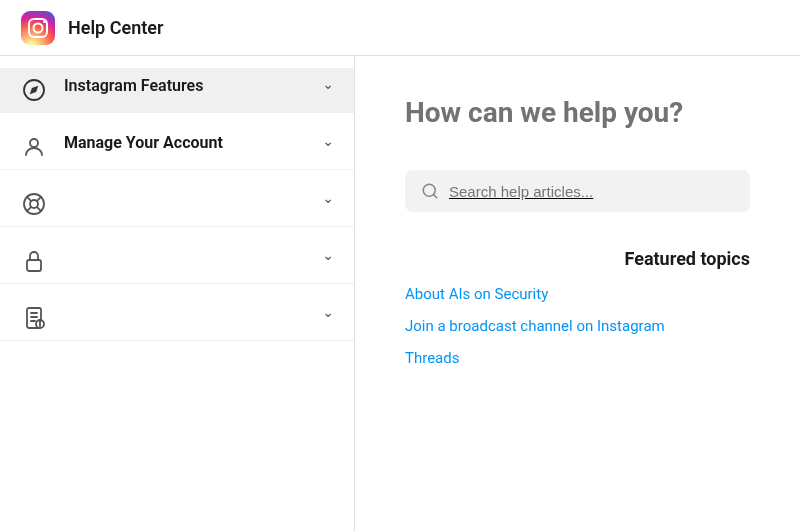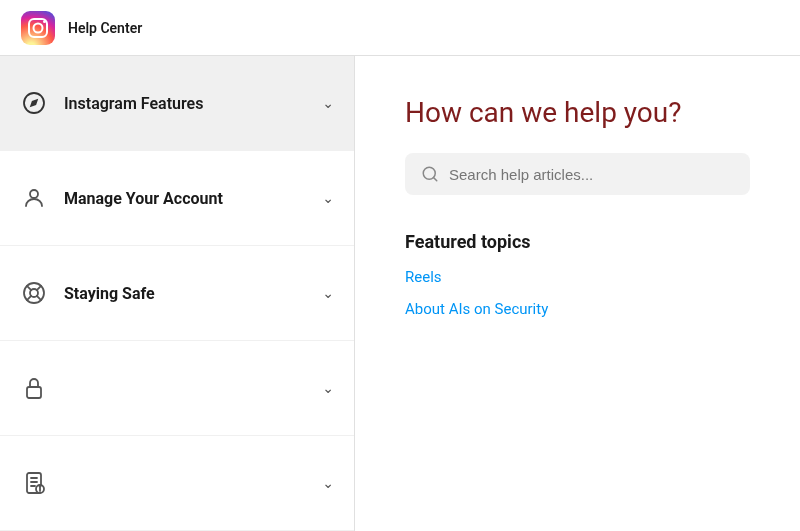--- a/index.html
+++ b/index.html
@@ -26,46 +26,47 @@
     }
 
     .instagram-logo {
       width: 36px;
       height: 36px;
       margin-right: 12px;
       flex-shrink: 0;
     }
 
     .header-title {
-      font-size: 14px;
+      font-size: 18px;
       font-weight: 600;
       color: #1a1a1a;
     }
 
     
     .main-layout {
       display: flex;
       height: calc(531px - 56px);
     }
 
     
     .sidebar {
       width: 355px;
       border-right: 1px solid #e0e0e0;
       flex-shrink: 0;
       overflow-y: auto;
     }
 
     .sidebar-item {
       display: flex;
-      align-items: center;
-      padding: 33px 20px;
+      align-items: flex-start;
+      padding: 8px 20px;
       border-bottom: 1px solid #f0f0f0;
       cursor: pointer;
       position: relative;
+      margin-top: 12px;
     }
 
     .sidebar-item.active {
       background: #f0f0f0;
     }
 
     .sidebar-icon {
       width: 28px;
       height: 28px;
       margin-right: 16px;
@@ -94,34 +95,35 @@
 
     
     .content {
       flex: 1;
       padding: 40px 50px;
       overflow-y: auto;
     }
 
     .content-title {
       font-size: 28px;
-      font-weight: 400;
-      color: #7f1d1d;
-      margin-bottom: 24px;
+      font-weight: 700;
+      color: #737373;
+      margin-bottom: 41px;
     }
 
     
     .search-box {
       display: flex;
       align-items: center;
       background: #f2f2f2;
       border-radius: 8px;
       padding: 12px 16px;
       margin-bottom: 36px;
       width: 100%;
+      text-decoration: underline;
     }
 
     .search-icon-wrap {
       color: #888;
       margin-right: 10px;
       font-size: 18px;
     }
 
     .search-input {
       border: none;
@@ -131,20 +133,21 @@
       outline: none;
       flex: 1;
     }
 
     
     .featured-title {
       font-size: 18px;
       font-weight: 700;
       color: #1a1a1a;
       margin-bottom: 16px;
+      text-align: right;
     }
 
     .topic-link {
       display: block;
       font-size: 15px;
       color: #0095f6;
       text-decoration: none;
       margin-bottom: 14px;
       cursor: pointer;
     }
@@ -213,21 +216,20 @@
       <div class="sidebar-icon">
         <svg width="24" height="24" viewBox="0 0 24 24" fill="none" stroke="#555" stroke-width="1.8" stroke-linecap="round" stroke-linejoin="round">
           <circle cx="12" cy="12" r="10"></circle>
           <circle cx="12" cy="12" r="4"></circle>
           <line x1="4.93" y1="4.93" x2="9.17" y2="9.17"></line>
           <line x1="14.83" y1="14.83" x2="19.07" y2="19.07"></line>
           <line x1="14.83" y1="9.17" x2="19.07" y2="4.93"></line>
           <line x1="4.93" y1="19.07" x2="9.17" y2="14.83"></line>
         </svg>
       </div>
-      <span class="sidebar-label">Staying Safe</span>
       <span class="chevron">⌄</span>
     </div>
 
     <div class="sidebar-item">
       <div class="sidebar-icon">
         <svg width="24" height="24" viewBox="0 0 24 24" fill="none" stroke="#555" stroke-width="1.8" stroke-linecap="round" stroke-linejoin="round">
           <rect x="5" y="11" width="14" height="11" rx="2"></rect>
           <path d="M8 11V7a4 4 0 0 1 8 0v4"></path>
         </svg>
       </div>
@@ -259,19 +261,20 @@
           <circle cx="11" cy="11" r="8"></circle>
           <line x1="21" y1="21" x2="16.65" y2="16.65"></line>
         </svg>
       </div>
       <input class="search-input" type="text" placeholder="Search help articles..." style="">
     </div>
 
     <div>
       <h2 class="featured-title">Featured topics</h2>
 
-      <a class="topic-link" href="#">Reels</a>
       <a class="topic-link" href="#">About AIs on Security</a>
+      <a class="topic-link" href="#">Join a broadcast channel on Instagram</a>
+      <a class="topic-link" href="#">Threads</a>
     </div>
 
   </main>
 
 </div>
 
 </body></html>

